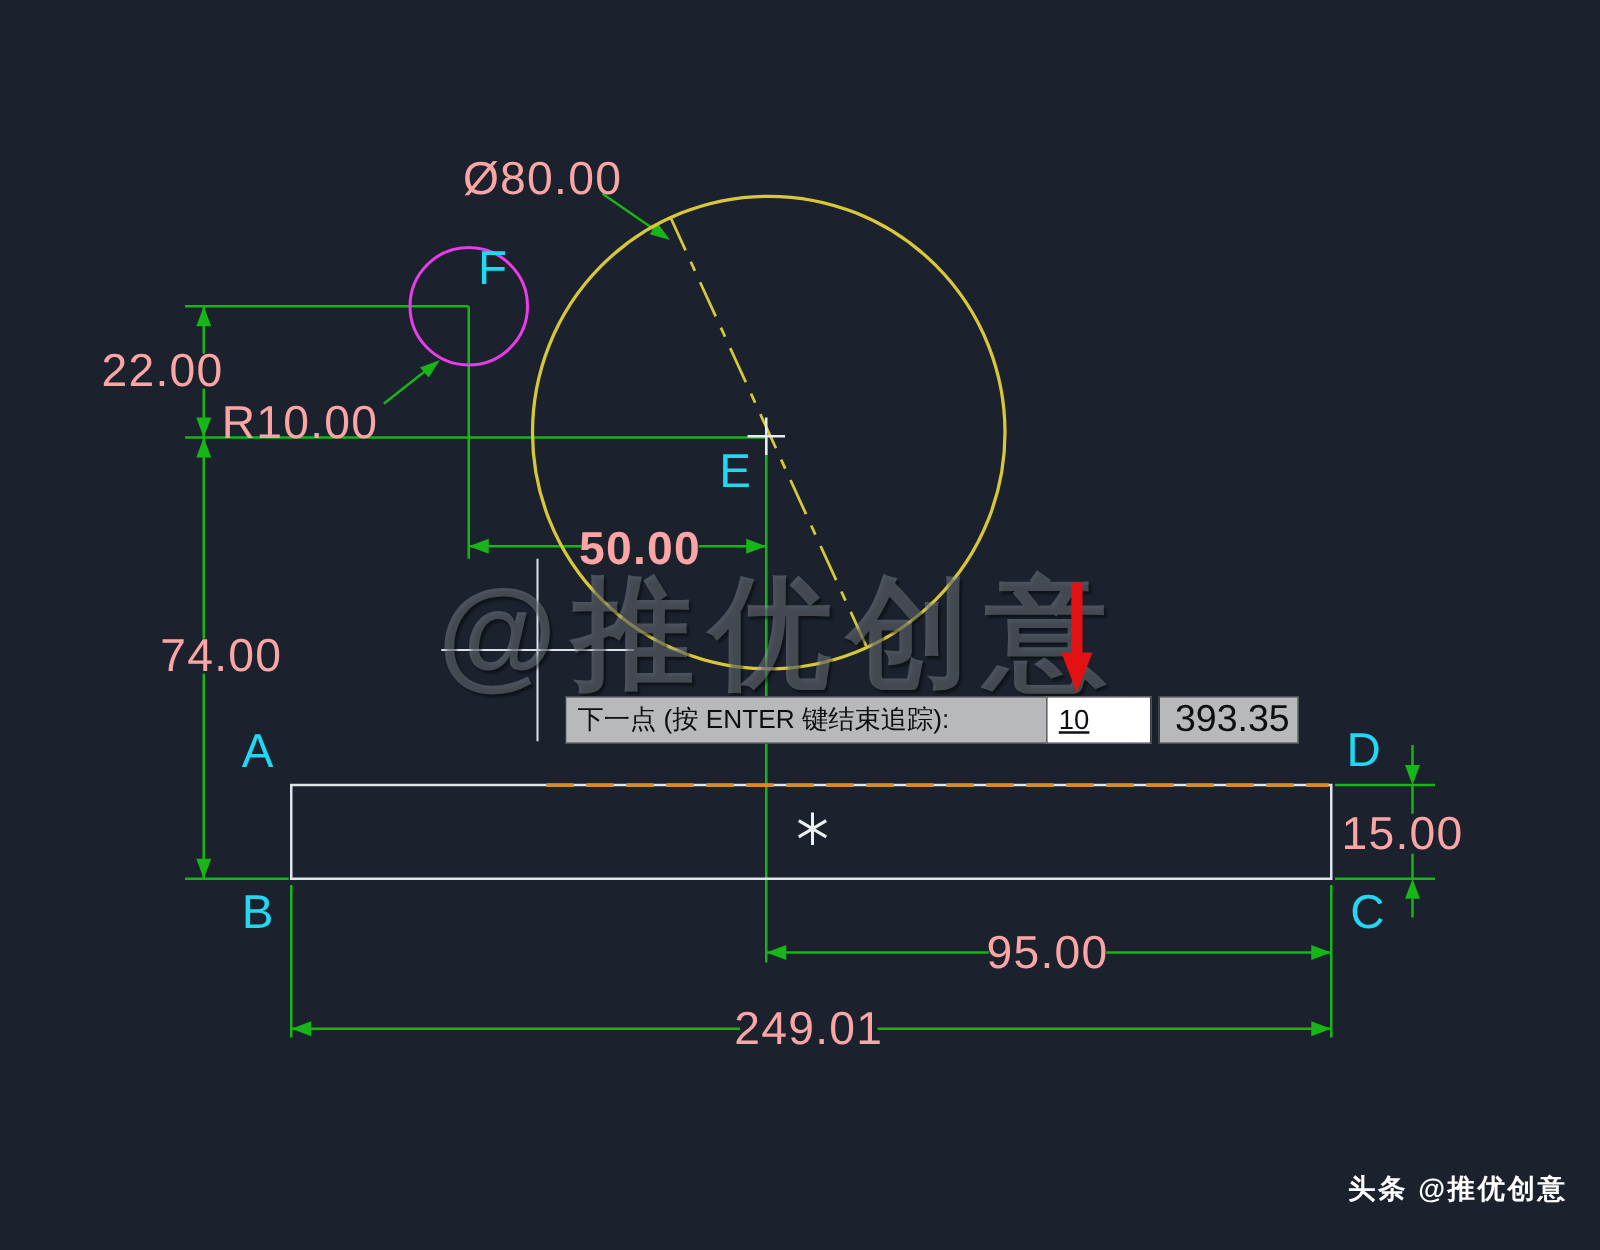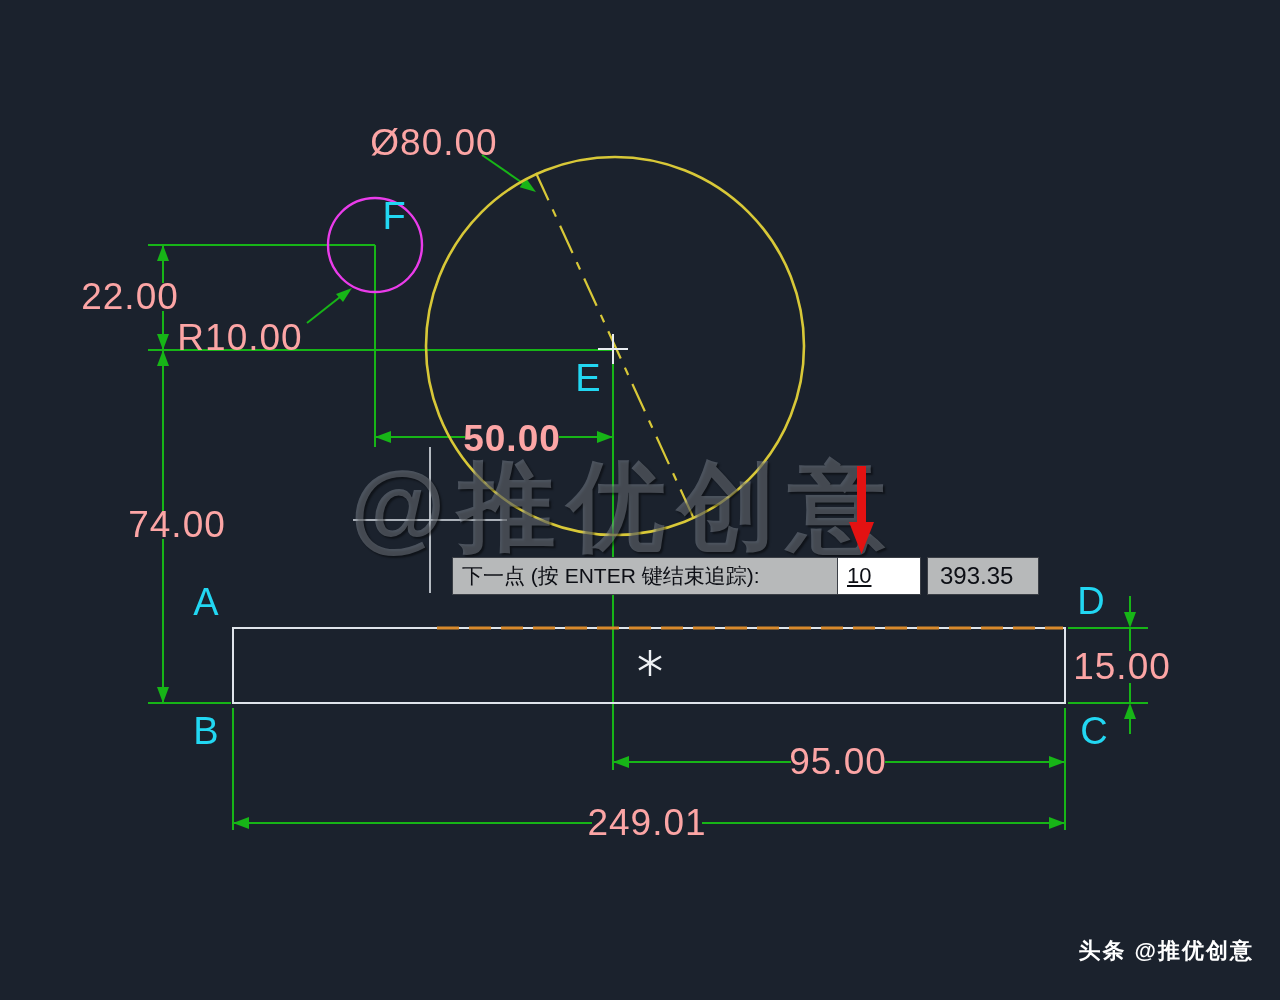--- a/index.html
+++ b/index.html
@@ -52,21 +52,21 @@
     z-index:6;
   }
   .tooltip-prompt{left:452px;top:557px;width:452px;padding-left:9px;}
   .tooltip-input{
     left:837px;top:557px;width:84px;
     background:#ffffff;
     font-size:22px;
     padding-left:9px;
     text-decoration:underline;
   }
-  .tooltip-second{left:927px;top:557px;width:112px;font-size:24px;padding-left:12px;}
+  .tooltip-second{left:927px;top:557px;width:112px;font-size:30px;padding-left:12px;}
   .byline{
     position:absolute;
     right:26px;top:936px;
     color:#ffffff;
     font-size:22px;
     font-weight:700;
     letter-spacing:2px;
     white-space:nowrap;
     z-index:6;
   }

